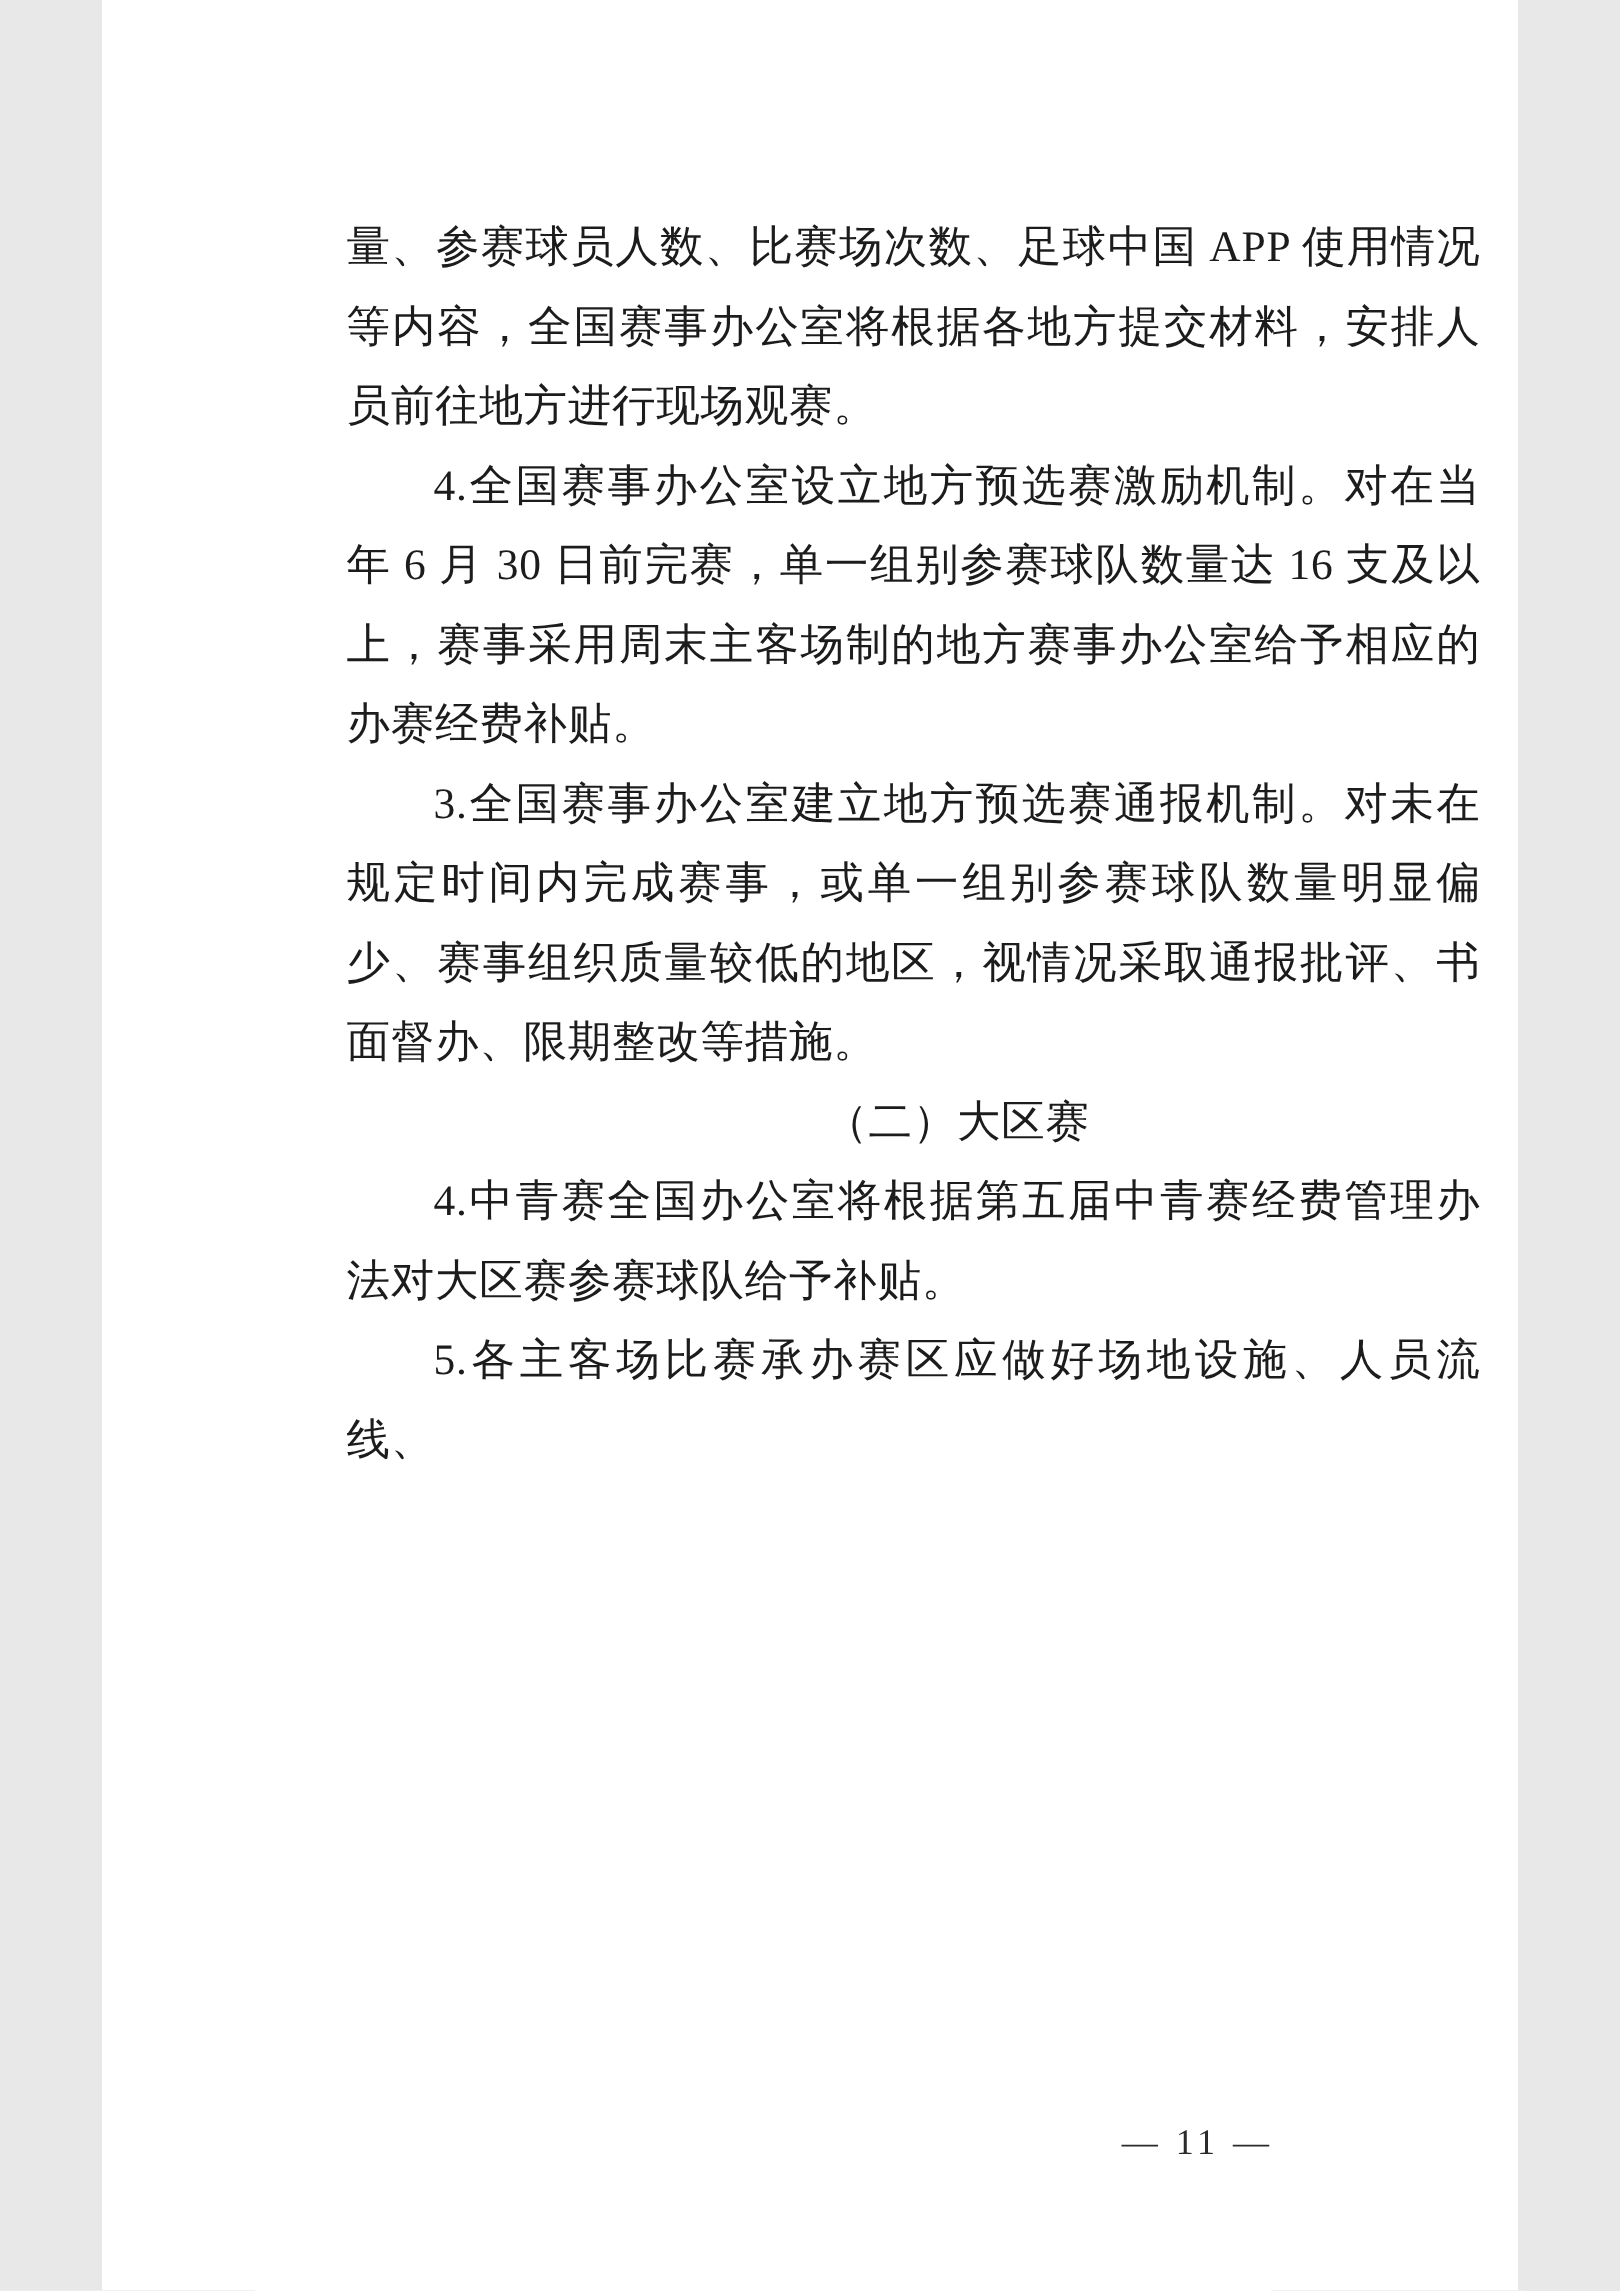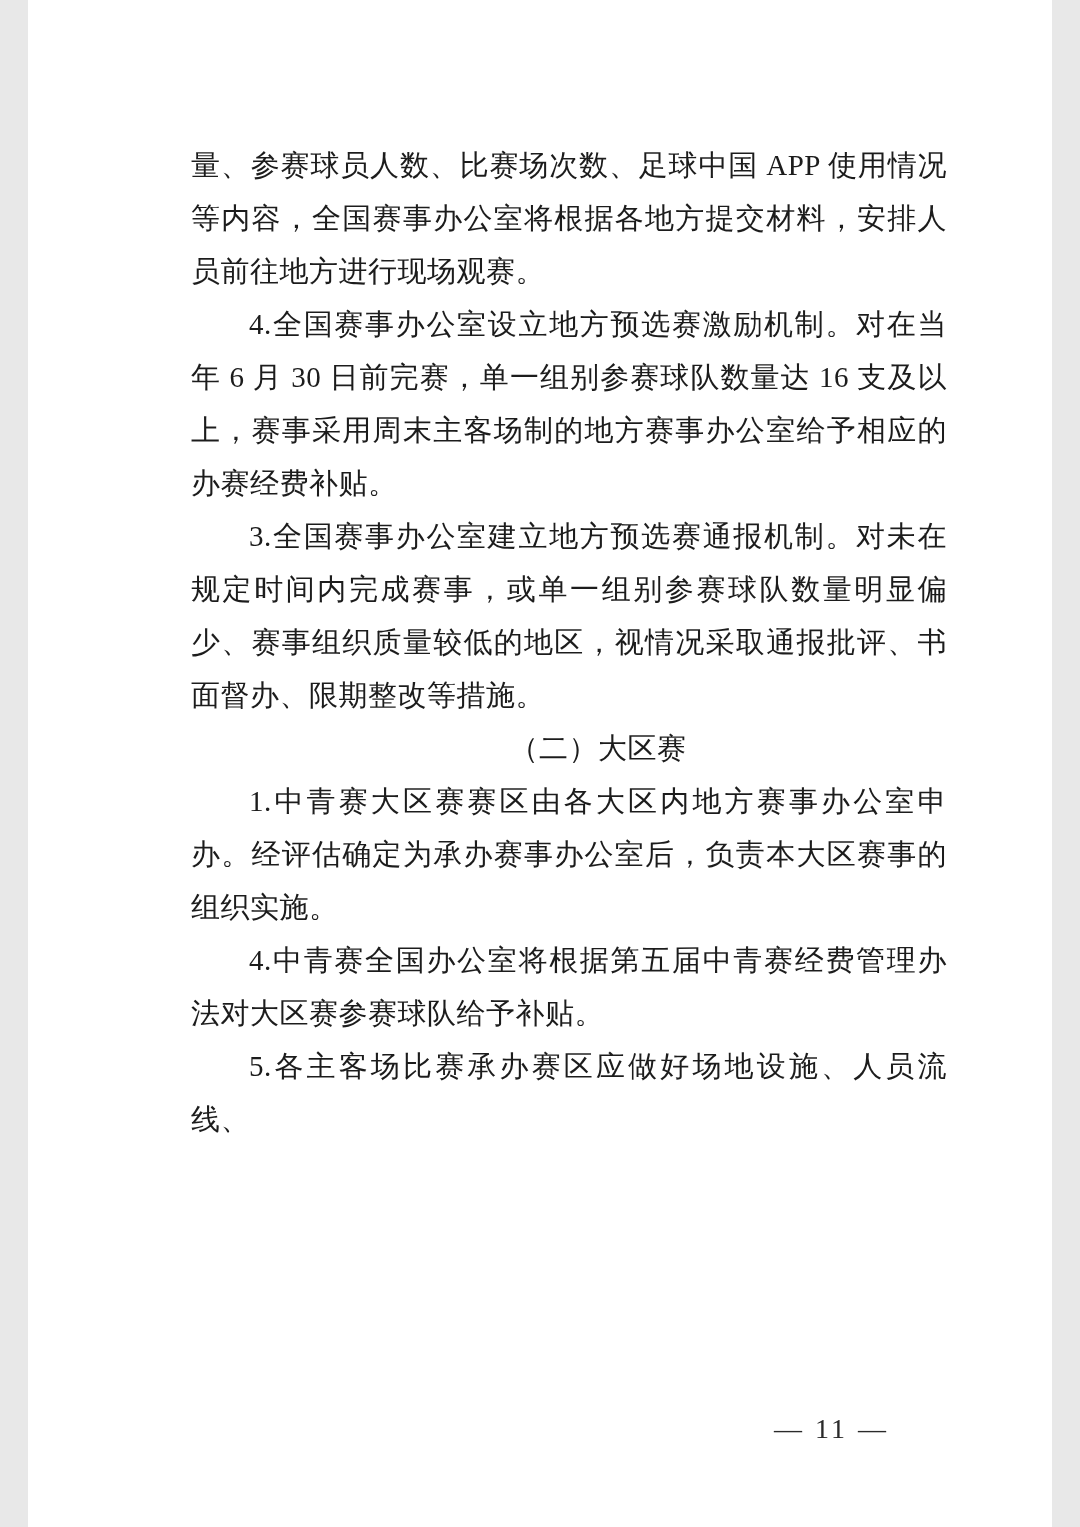--- a/index.html
+++ b/index.html
@@ -2,21 +2,21 @@
 <html><head>
 <meta charset="utf-8">
 <style>
   html, body {
     margin: 0;
     padding: 0;
     background: #e8e8e8;
   }
   .page {
     position: relative;
-    width: 1024px;
+    width: 944px;
     height: 1527px;
     margin: 0 auto;
     background: #ffffff;
     overflow: hidden;
     font-family: "Liberation Serif", "DejaVu Serif", serif;
     color: #1c1c1c;
   }
   .content {
     position: absolute;
     top: 0;
@@ -38,35 +38,34 @@
   .para.no-indent {
     text-indent: 0;
   }
   .para.heading {
     text-align: center;
   }
   .footer {
     position: absolute;
     right: 163px;
     top: 1412px;
-    font-size: 28px;
+    font-size: 24px;
     line-height: 34px;
     color: #2a2a2a;
     letter-spacing: 3px;
     white-space: nowrap;
   }
 </style>
 </head>
 <body>
 
 <div class="page">
   <div class="content">
     <p class="para no-indent">量、参赛球员人数、比赛场次数、足球中国 APP 使用情况等内容，全国赛事办公室将根据各地方提交材料，安排人员前往地方进行现场观赛。</p>
     <p class="para">4.全国赛事办公室设立地方预选赛激励机制。对在当年 6 月 30 日前完赛，单一组别参赛球队数量达 16 支及以上，赛事采用周末主客场制的地方赛事办公室给予相应的办赛经费补贴。</p>
     <p class="para">3.全国赛事办公室建立地方预选赛通报机制。对未在规定时间内完成赛事，或单一组别参赛球队数量明显偏少、赛事组织质量较低的地区，视情况采取通报批评、书面督办、限期整改等措施。</p>
     <p class="para heading">（二）大区赛</p>
-    <p class="para">1.中青赛大区赛赛区由各大区内地方赛事办公室申办。经评估确定为承办赛事办公室后，负责本大区赛事的组织实施。</p>
     <p class="para">4.中青赛全国办公室将根据第五届中青赛经费管理办法对大区赛参赛球队给予补贴。</p>
     <p class="para">5.各主客场比赛承办赛区应做好场地设施、人员流线、</p>
   </div>
 
   <div class="footer">— 11 —</div>
 </div>
 
 </body></html>

